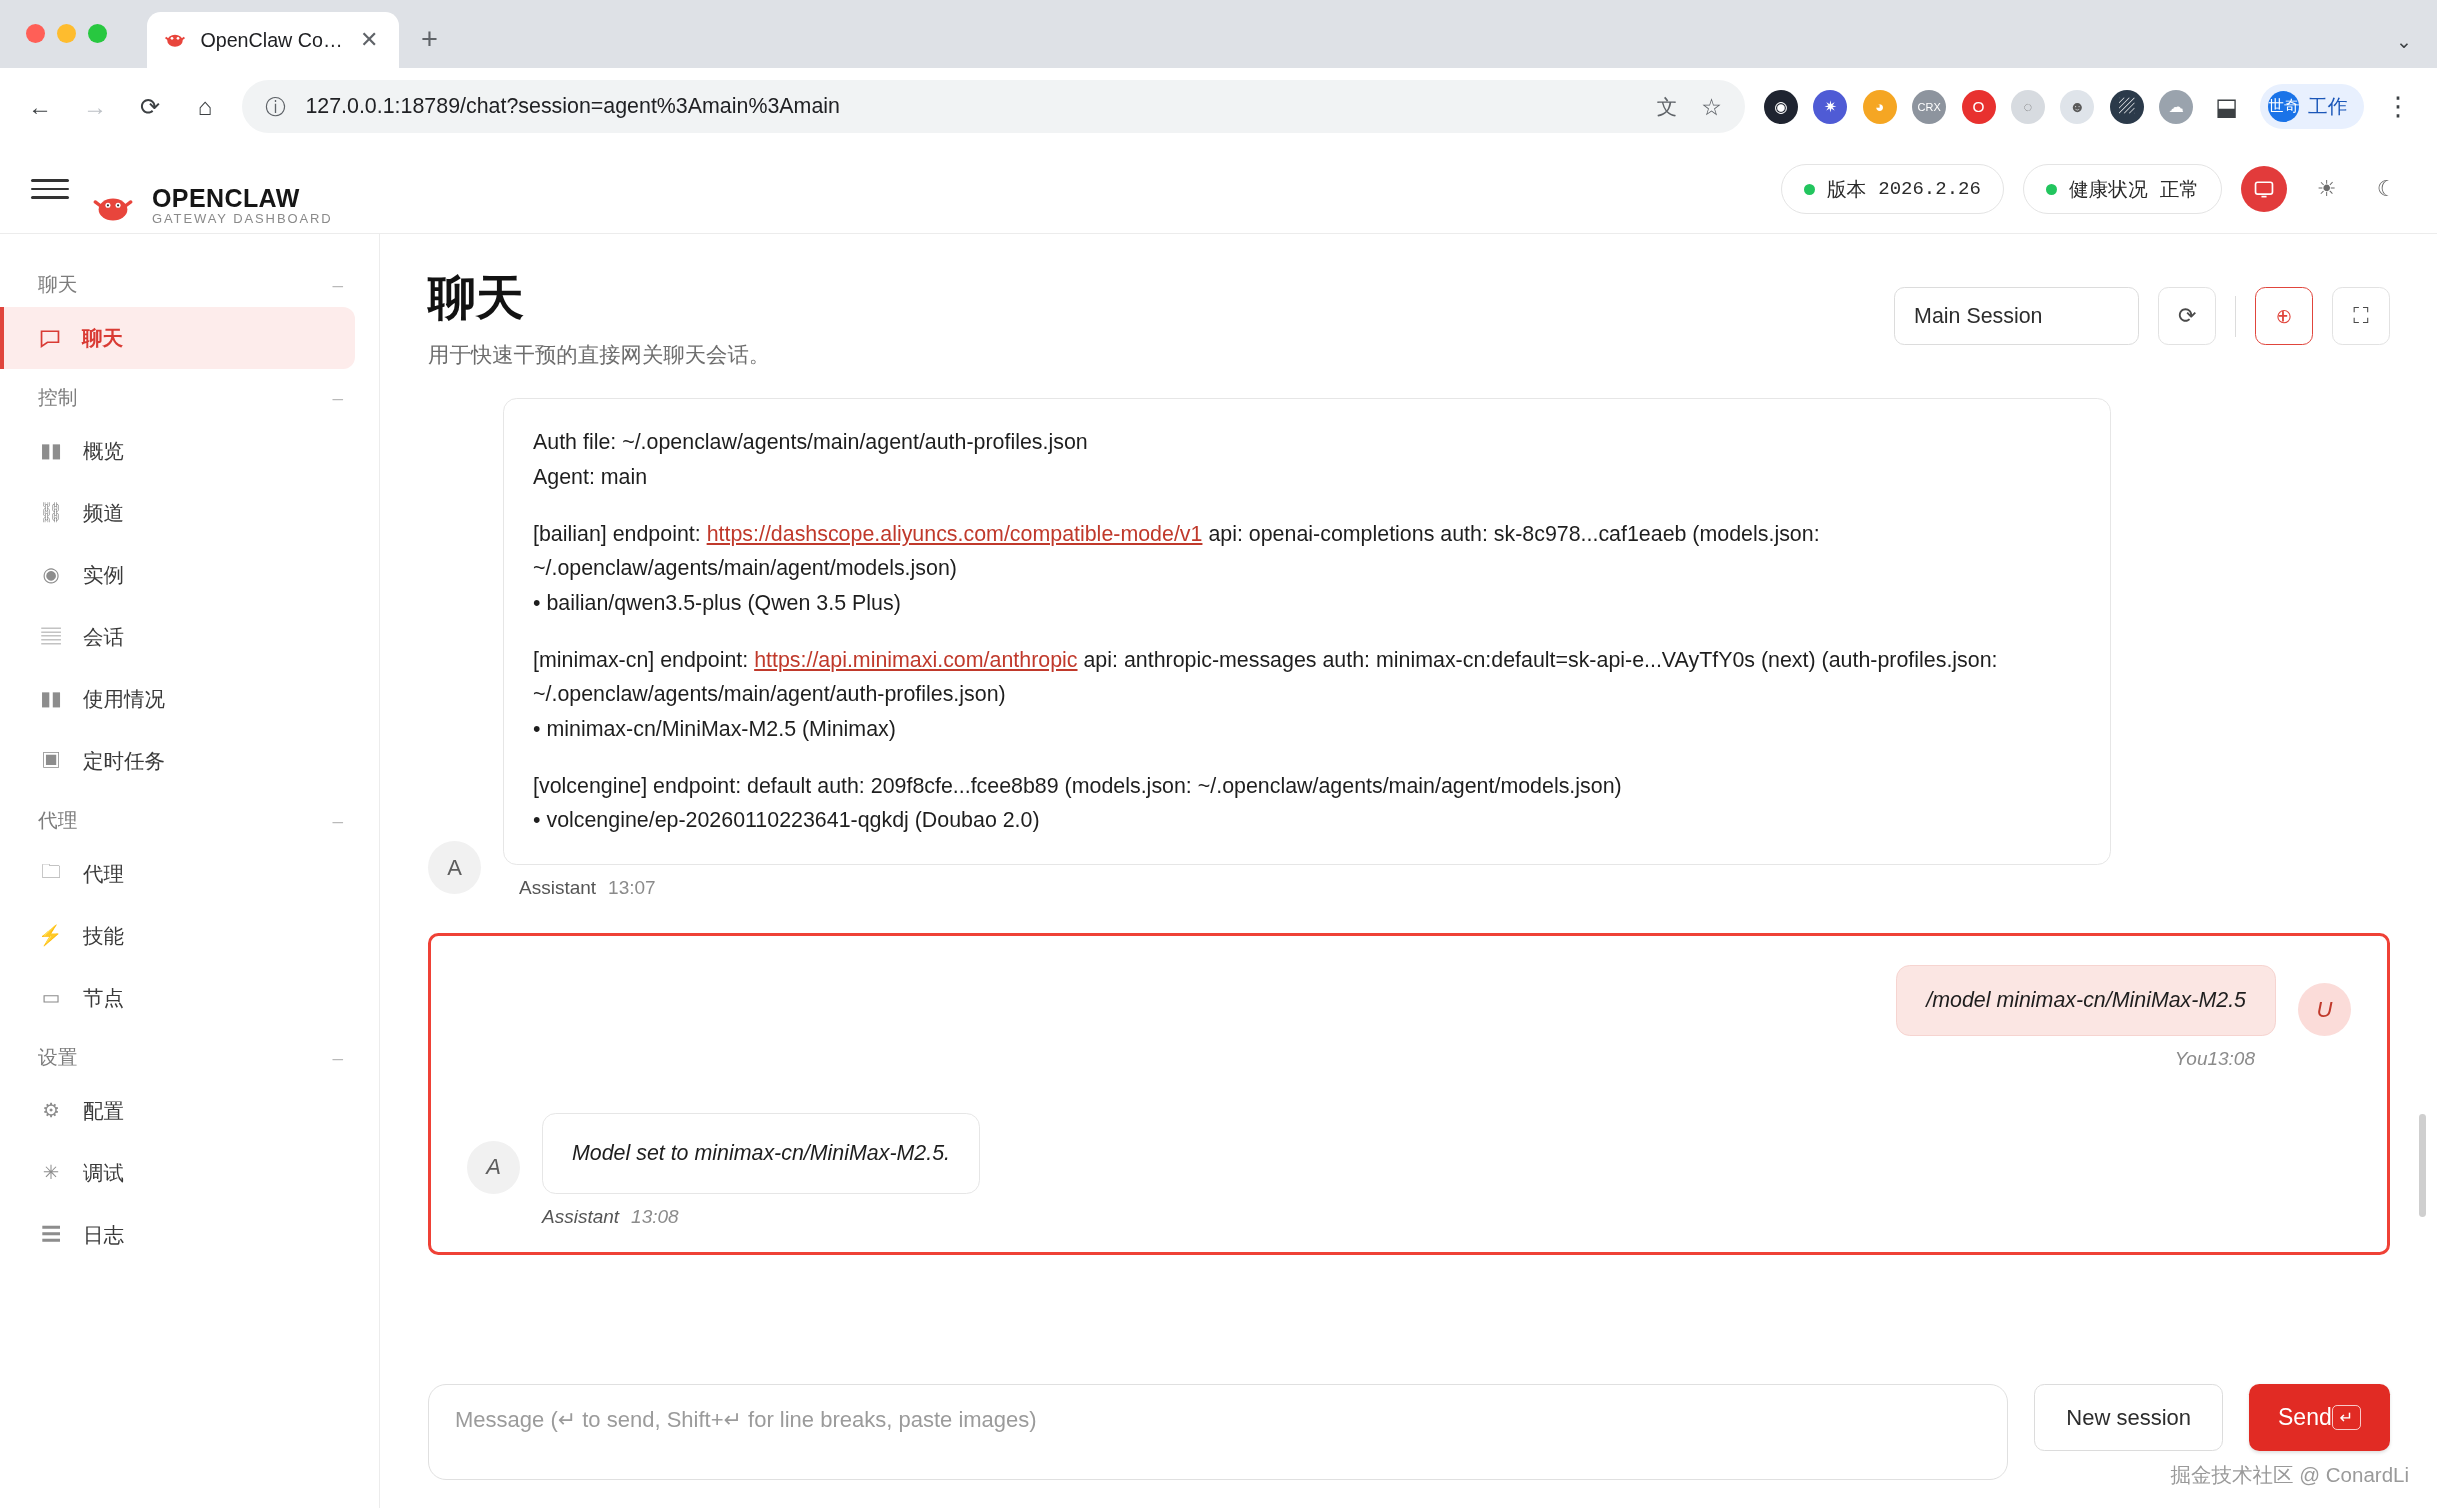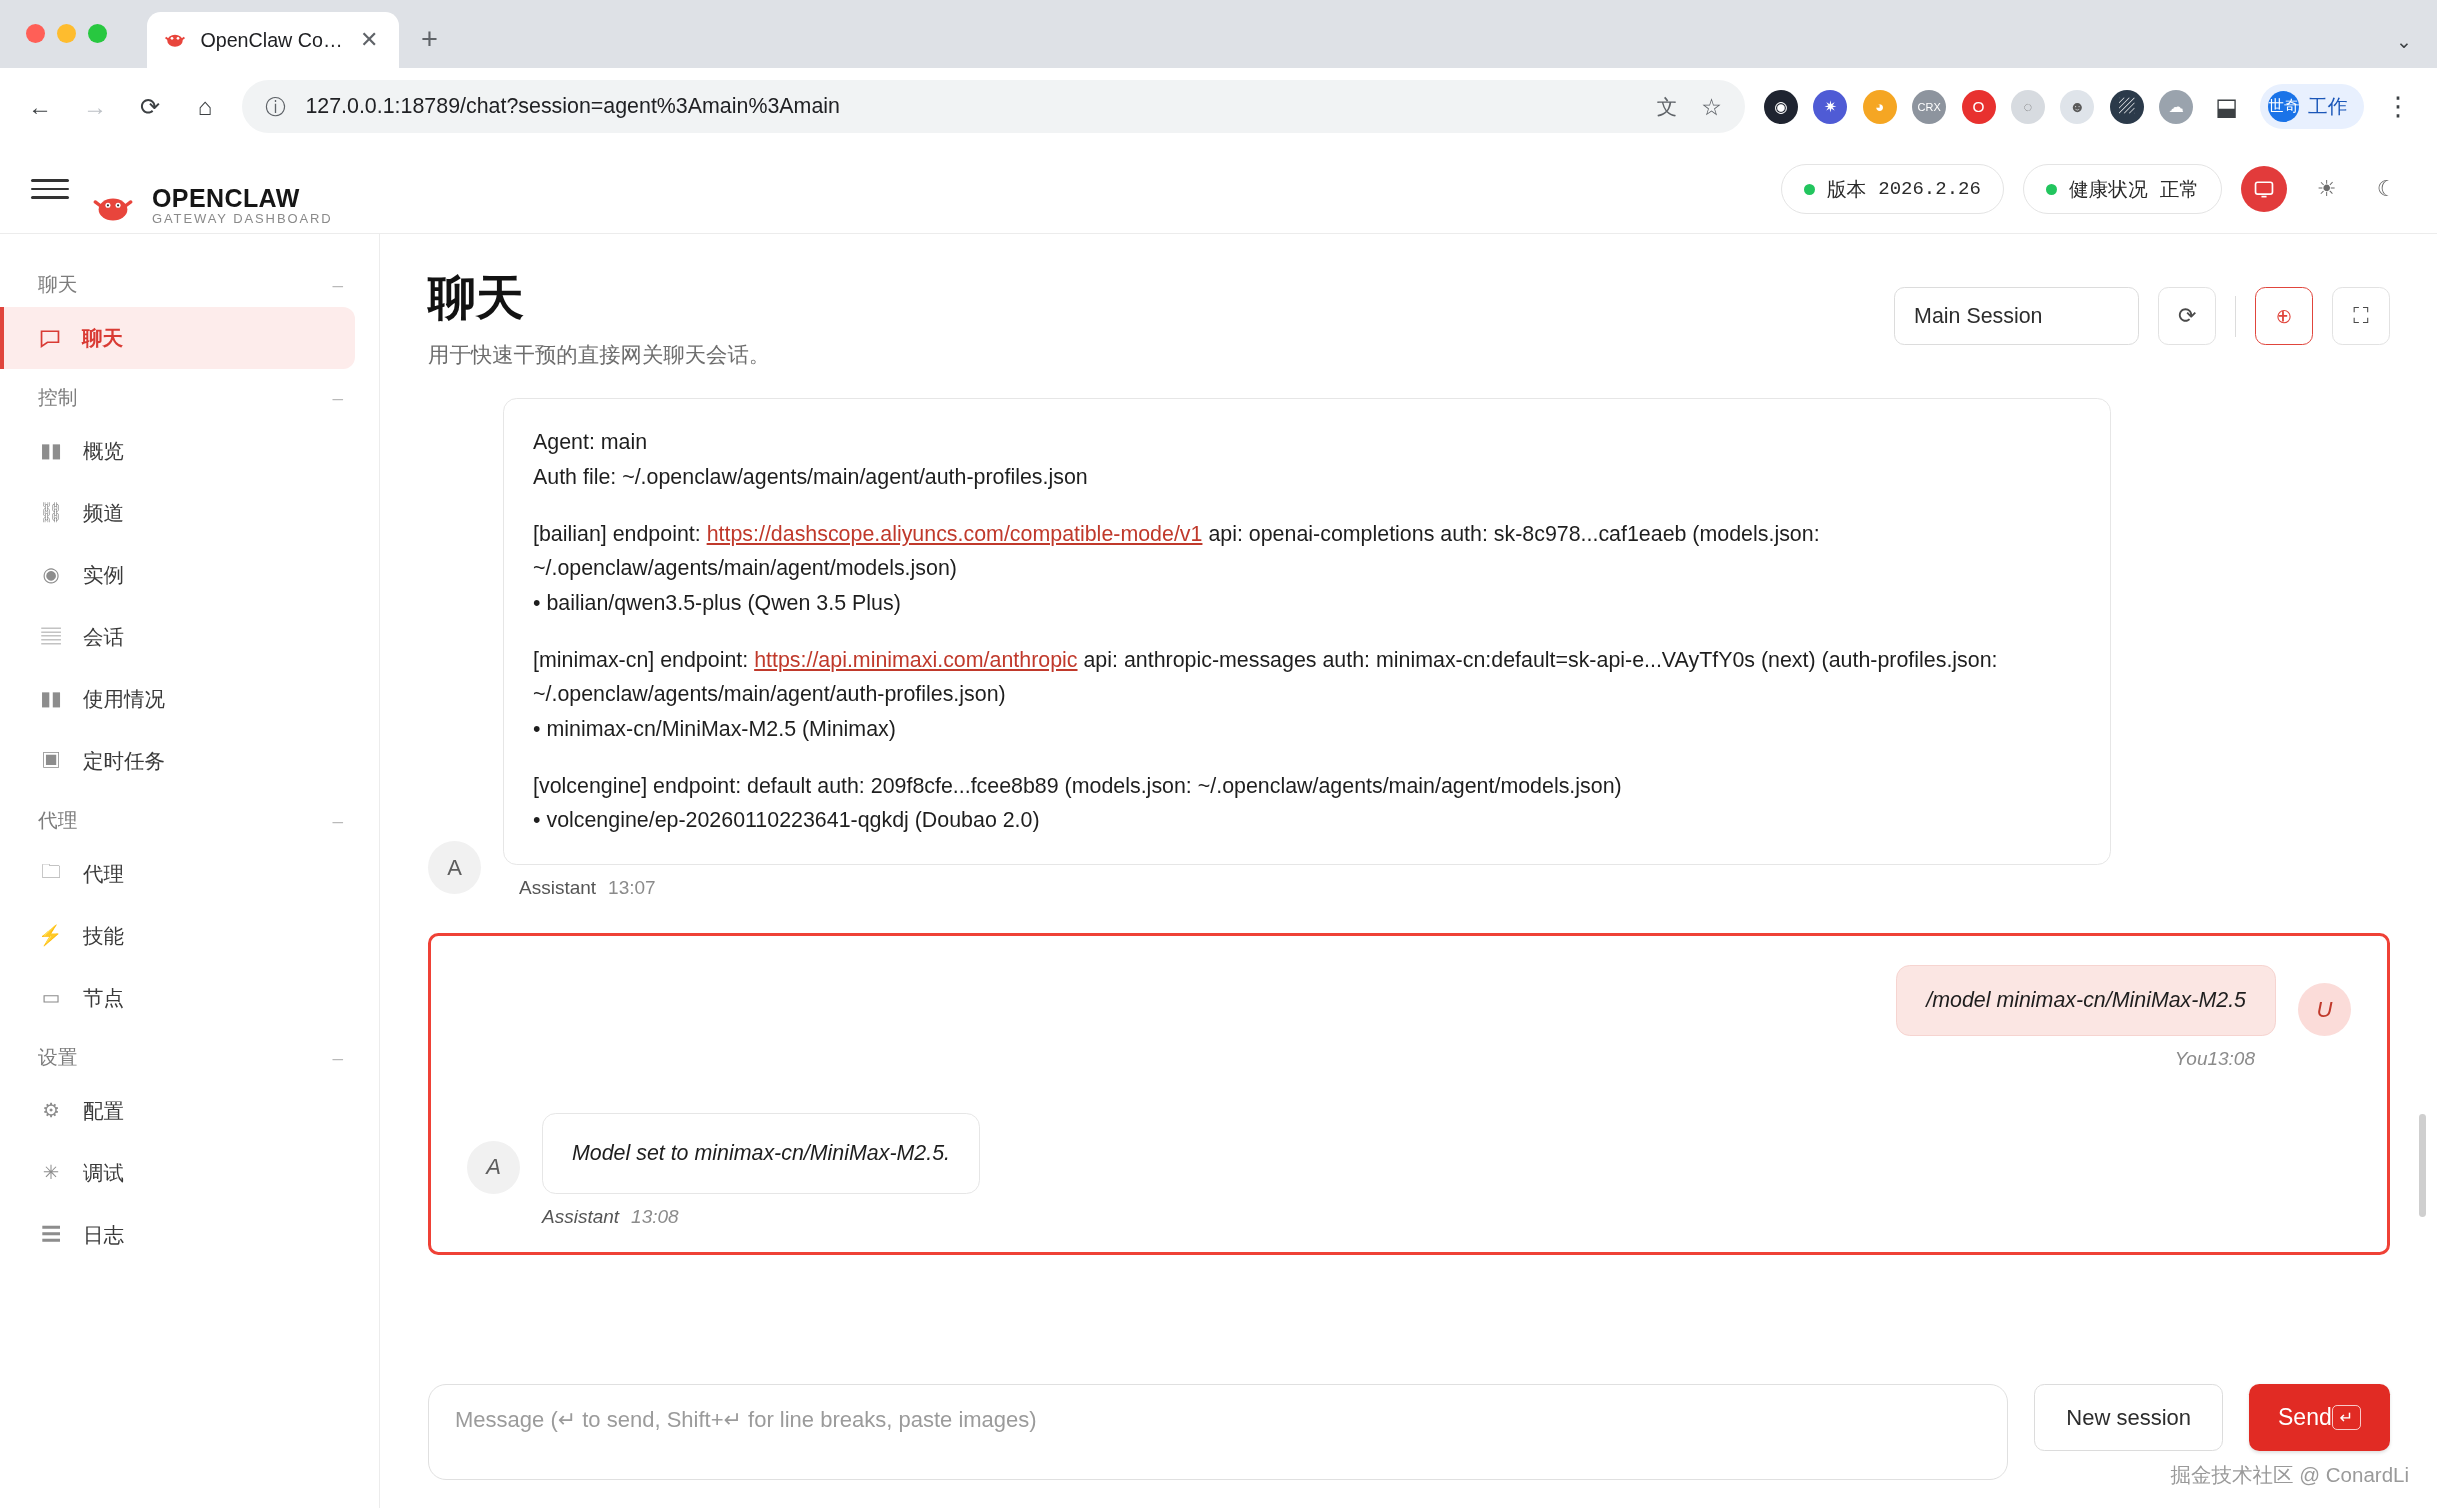--- a/index.html
+++ b/index.html
@@ -344,22 +344,22 @@
             <div class="hbtn outlined-red">⊕</div>
             <div class="hbtn">⛶</div>
           </div>
         </div>
 
         <div class="chat-scroll">
 
           <div class="msg-assistant">
             <div style="width:53px;flex:0 0 53px;"></div>
             <div class="bubble">
+              <p>Auth file: ~/.openclaw/agents/main/agent/auth-profiles.json</p>
               <p>Agent: main</p>
-              <p>Auth file: ~/.openclaw/agents/main/agent/auth-profiles.json</p>
               <div class="gap"></div>
               <p>
                 <span>[bailian] endpoint: </span><a href="#">https://dashscope.aliyuncs.com/compatible-mode/v1</a><span> api: openai-completions auth: sk-8c978...caf1eaeb (models.json: ~/.openclaw/agents/main/agent/models.json)</span>
               </p>
               <p>• bailian/qwen3.5-plus (Qwen 3.5 Plus)</p>
               <div class="gap"></div>
               <p>
                 <span>[minimax-cn] endpoint: </span><a href="#">https://api.minimaxi.com/anthropic</a><span> api: anthropic-messages auth: minimax-cn:default=sk-api-e...VAyTfY0s (next) (auth-profiles.json: ~/.openclaw/agents/main/agent/auth-profiles.json)</span>
               </p>
               <p>• minimax-cn/MiniMax-M2.5 (Minimax)</p>

